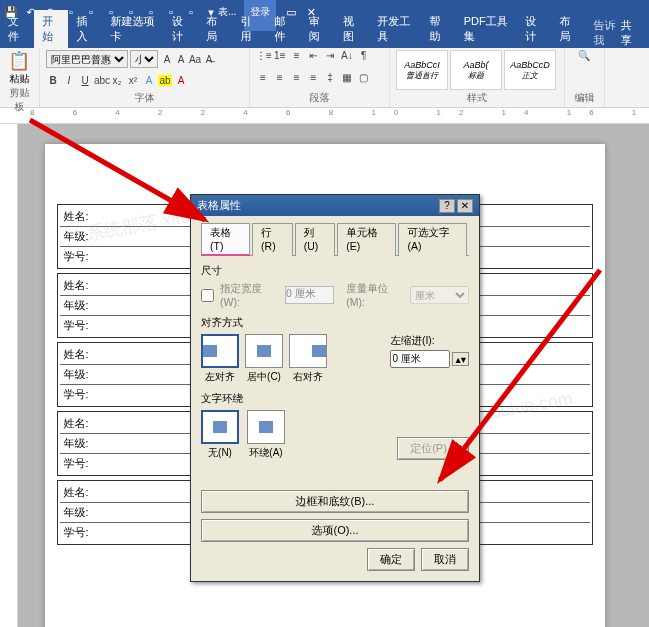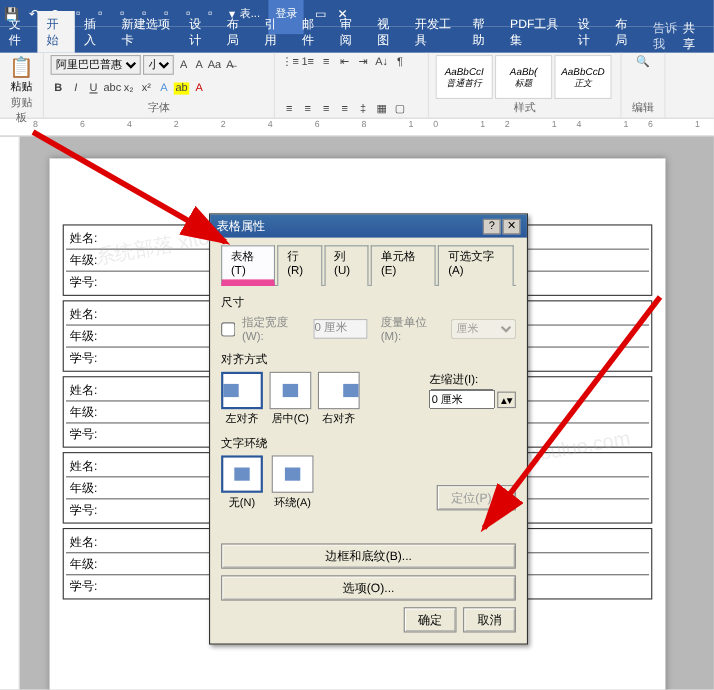--- a/index.html
+++ b/index.html
@@ -51,21 +51,21 @@
 .cell .row:last-child { border-bottom:none; }
 
 
 .dialog { position: absolute; left: 190px; top: 194px; width: 290px; background: #ece9d8; border: 1px solid #333; box-shadow: 2px 2px 4px rgba(0,0,0,.4); font-size: 11px; }
 .dlg-title { background: linear-gradient(#3a6ea5,#2b579a); color: #fff; padding: 3px 6px; display: flex; align-items: center; }
 .dlg-title .t { flex: 1; }
 .dlg-title .btn { width: 16px; height: 14px; background: #d4d0c8; color: #000; border: 1px solid #888; text-align:center; line-height:12px; margin-left:2px; font-size:10px; }
 .dlg-body { padding: 6px 10px 10px; }
 .dlg-tabs { display: flex; border-bottom: 1px solid #919b9c; margin-bottom: 8px; }
 .dlg-tabs .dt { border: 1px solid #919b9c; border-bottom: none; background: #ece9d8; padding: 2px 8px; margin-right: 2px; font-size: 10.5px; position:relative; top:1px; }
-.dlg-tabs .dt.active { background: #fcfcfe; border-bottom: 6px solid #ec4899; }
+.dlg-tabs .dt.active { background: #fcfcfe; border-bottom: 2px solid #ec4899; }
 .fieldset { margin-bottom: 8px; }
 .fieldset .legend { font-size: 10.5px; margin-bottom: 4px; }
 .size-row { display: flex; align-items: center; gap: 4px; font-size: 10.5px; color: #888; }
 .size-row input[type=checkbox]{ margin-right:2px; }
 .size-row .disabled-input { border:1px solid #bbb; background:#f4f4f4; width:50px; height:18px; }
 .size-row select { width:60px; height:18px; font-size:10px; }
 .align-boxes { display: flex; gap: 6px; align-items: flex-start; }
 .abox { text-align: center; font-size: 10px; }
 .abox .ico { width: 38px; height: 34px; border: 1px solid #888; background: #fff; display:flex; align-items:center; justify-content:center; margin-bottom:2px; }
 .abox.sel .ico { border: 2px solid #2b579a; }
@@ -168,20 +168,21 @@
     </div>
     <div class="icon-row" style="margin-top:2px;">
       <span>≡</span>
       <span>≡</span>
       <span>≡</span>
       <span>≡</span>
       <span>‡</span>
       <span>▦</span>
       <span>▢</span>
     </div>
+    <div class="group-label">段落</div>
   </div>
   <div class="group styles-group">
     <div class="style-gallery">
       <div class="style-box">
           <span>AaBbCcI</span>
           <span style="font-size:8px;">普通首行</span>
         </div>
       <div class="style-box">
           <span>AaBb(</span>
           <span style="font-size:8px;">标题</span>

